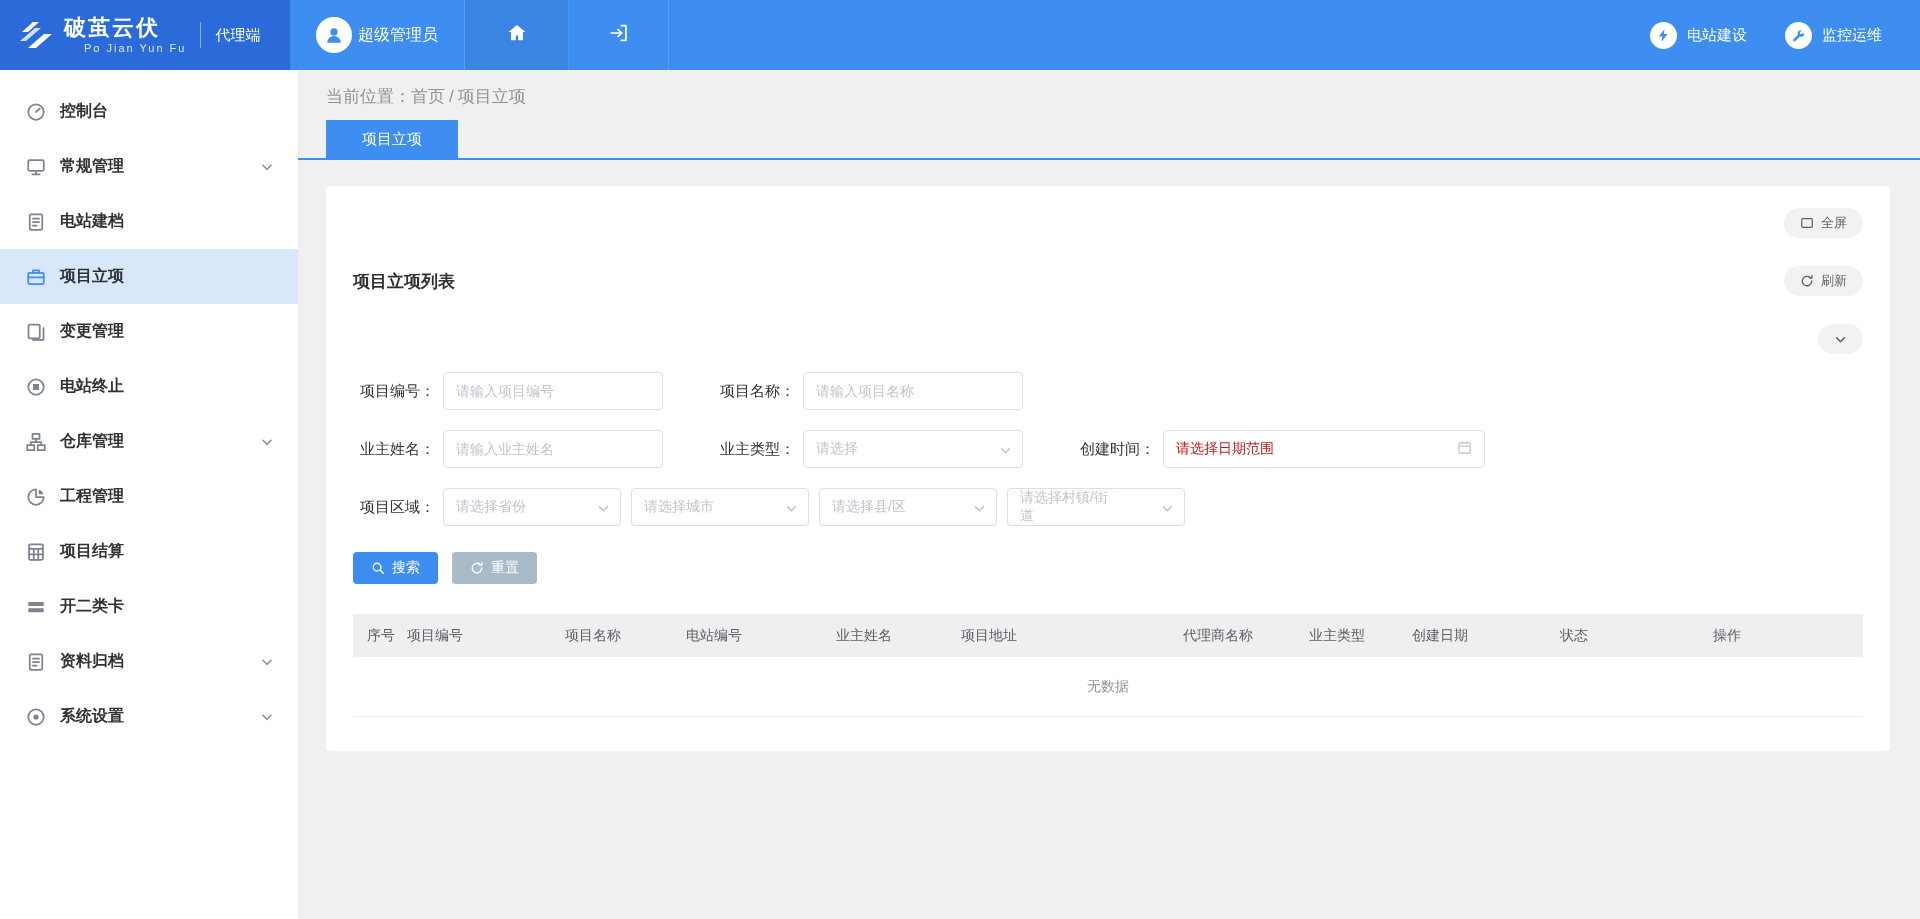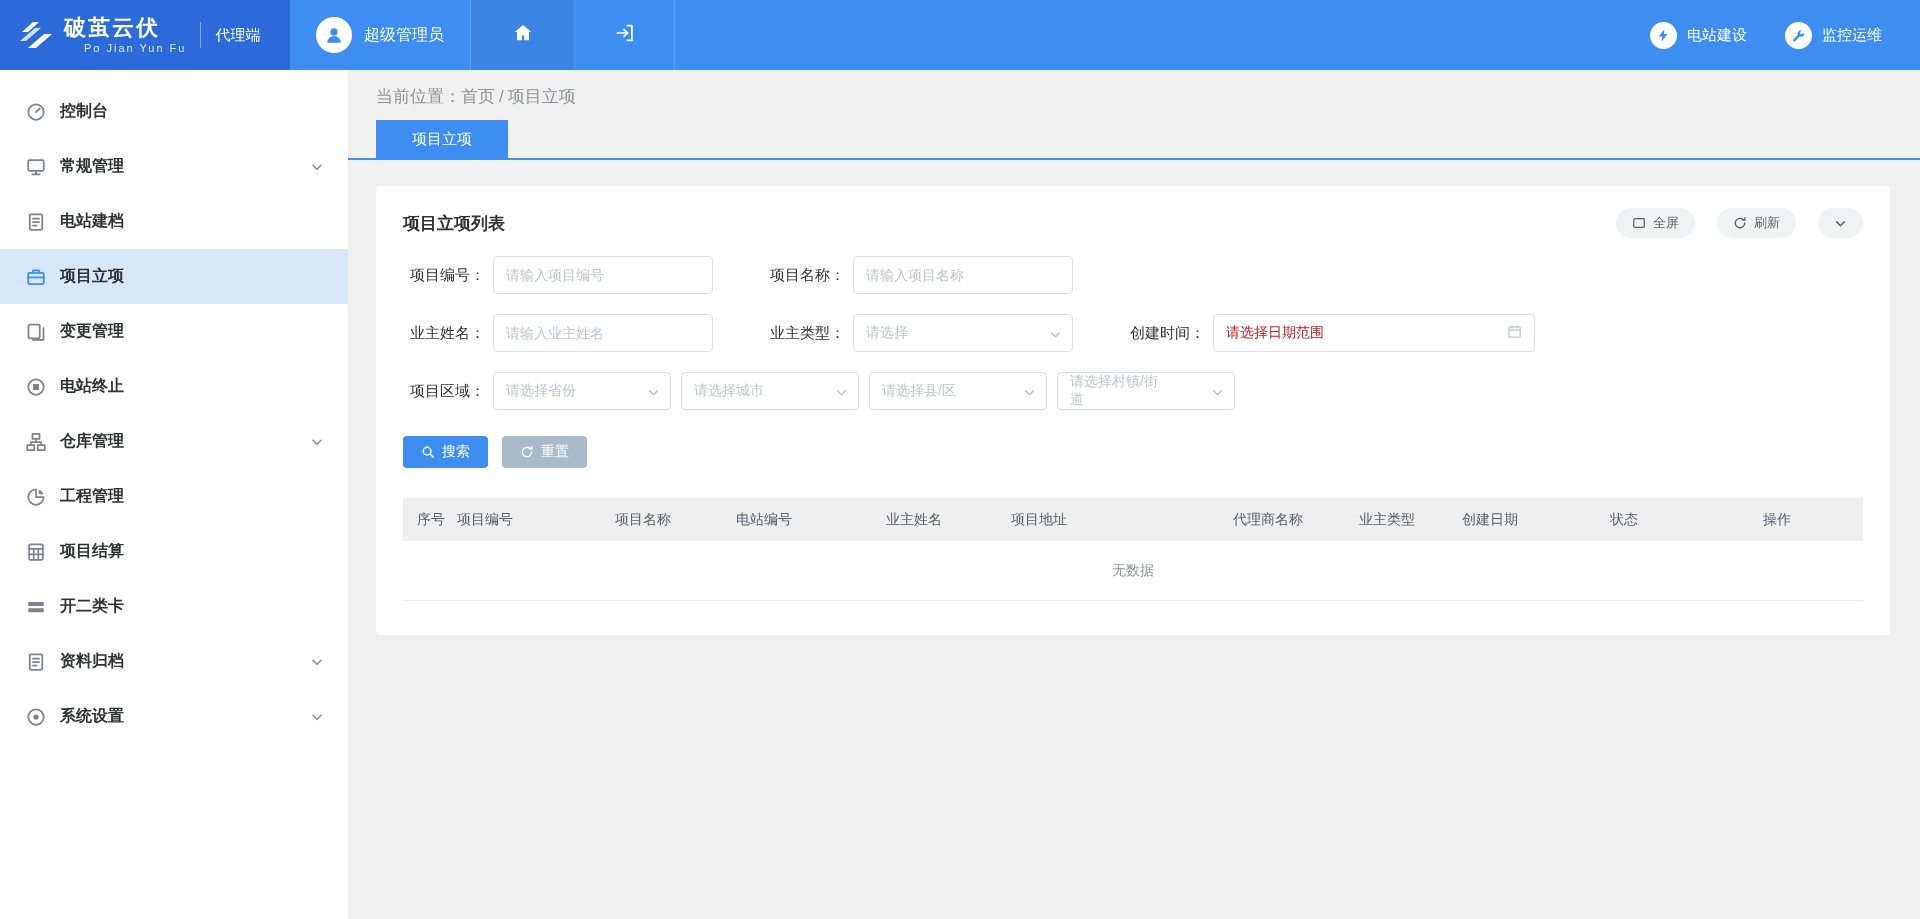--- a/index.html
+++ b/index.html
@@ -8,32 +8,32 @@
   .app { width: 1920px; height: 919px; display: flex; flex-direction: column; }
 
   
   .topbar { height: 70px; background: #3d8ef0; display: flex; align-items: stretch; flex-shrink: 0; }
   .logo-area { width: 290px; background: #2a6bd9; display: flex; align-items: center; padding-left: 18px; flex-shrink: 0; }
   .logo-mark { margin-right: 10px; display: flex; align-items: center; }
   .logo-text .logo-title { color: #fff; font-size: 22px; font-weight: 700; letter-spacing: 2px; line-height: 1.1; }
   .logo-text .logo-sub { color: rgba(255,255,255,.85); font-size: 11px; letter-spacing: 2px; margin-top: 2px; margin-left: 20px; }
   .portal { color: #fff; font-size: 15px; margin-left: 14px; padding-left: 14px; border-left: 1px solid rgba(255,255,255,.45); height: 26px; display: flex; align-items: center; }
   .seg { display: flex; align-items: center; justify-content: center; border-right: 1px solid rgba(255,255,255,.14); cursor: pointer; }
-  .user-seg { padding: 0 26px; gap: 12px; }
+  .user-seg { padding: 0 26px; gap: 6px; }
   .avatar { width: 36px; height: 36px; border-radius: 50%; background: #fff; display: flex; align-items: center; justify-content: center; }
   .user-name { color: #fff; font-size: 16px; }
   .home-seg { width: 104px; background: rgba(0,0,0,.06); }
   .exit-seg { width: 100px; }
   .topbar-spacer { flex: 1; }
   .topbar-link { display: flex; align-items: center; gap: 10px; color: #fff; font-size: 15px; margin-right: 38px; cursor: pointer; }
   .round-icon { width: 27px; height: 27px; border-radius: 50%; background: #fff; display: flex; align-items: center; justify-content: center; }
 
   
   .body-row { flex: 1; display: flex; min-height: 0; }
-  .sidebar { width: 348px; background: #fff; flex-shrink: 0; padding-top: 14px; }
+  .sidebar { width: 298px; background: #fff; flex-shrink: 0; padding-top: 14px; }
   .side-item { height: 55px; display: flex; align-items: center; padding: 0 24px 0 26px; cursor: pointer; color: #303133; }
   .side-item .s-icon { width: 20px; height: 20px; color: #7d848f; margin-right: 14px; display: flex; align-items: center; }
   .side-item .s-label { font-size: 16px; font-weight: 600; flex: 1; }
   .side-item .s-chevron { color: #909399; width: 14px; height: 14px; }
   .side-item.active { background: #d8e7f9; }
   .side-item.active .s-icon { color: #3d8ef0; }
   .s-icon svg, .s-chevron svg { width: 100%; height: 100%; }
   .s-icon svg { fill: none; stroke: currentColor; stroke-width: 1.4; stroke-linecap: round; stroke-linejoin: round; }
 
   .main { flex: 1; min-width: 0; display: flex; flex-direction: column; }
@@ -41,21 +41,21 @@
   .breadcrumb .bc-link { color: #909399; cursor: pointer; }
   .breadcrumb .bc-sep { margin: 0 4px; }
 
   .tabs-row { border-bottom: 2px solid #3d8ef0; padding-left: 28px; }
   .tab { display: inline-flex; align-items: center; justify-content: center; height: 38px; padding: 0 36px; background: #3d8ef0; color: #fff; font-size: 15px; cursor: pointer; }
 
   
   .card { background: #fff; border-radius: 4px; margin: 26px 30px 0 28px; padding: 0 27px 34px 27px; }
   .card-header { display: flex; align-items: center; justify-content: space-between; padding: 22px 0 18px 0; }
   .card-title { font-size: 17px; font-weight: 700; color: #303133; }
-  .card-tools { display: flex; align-items: flex-end; gap: 22px; }
+  .card-tools { display: flex; align-items: flex-end; gap: 28px; flex-direction: column; }
   .pill-btn { height: 30px; border-radius: 15px; background: #f1f2f4; border: none; color: #606266; font-size: 13px; display: inline-flex; align-items: center; gap: 7px; padding: 0 16px; cursor: pointer; font-family: inherit; }
   .pill-btn svg { flex-shrink: 0; }
 
   
   .filter-row { display: flex; align-items: center; margin-bottom: 20px; }
   .filter-group { display: flex; align-items: center; margin-right: 50px; }
   .filter-label { font-size: 15px; color: #303133; font-weight: 500; width: 82px; text-align: right; margin-right: 8px; white-space: nowrap; flex-shrink: 0; }
   .text-input { width: 220px; height: 38px; border: 1px solid #dcdfe6; border-radius: 4px; padding: 0 12px; font-size: 14px; color: #303133; outline: none; font-family: inherit; }
   .text-input::placeholder { color: #c0c4cc; }
   .select-box { width: 220px; height: 38px; border: 1px solid #dcdfe6; border-radius: 4px; padding: 0 10px 0 12px; display: flex; align-items: center; justify-content: space-between; cursor: pointer; background: #fff; }

